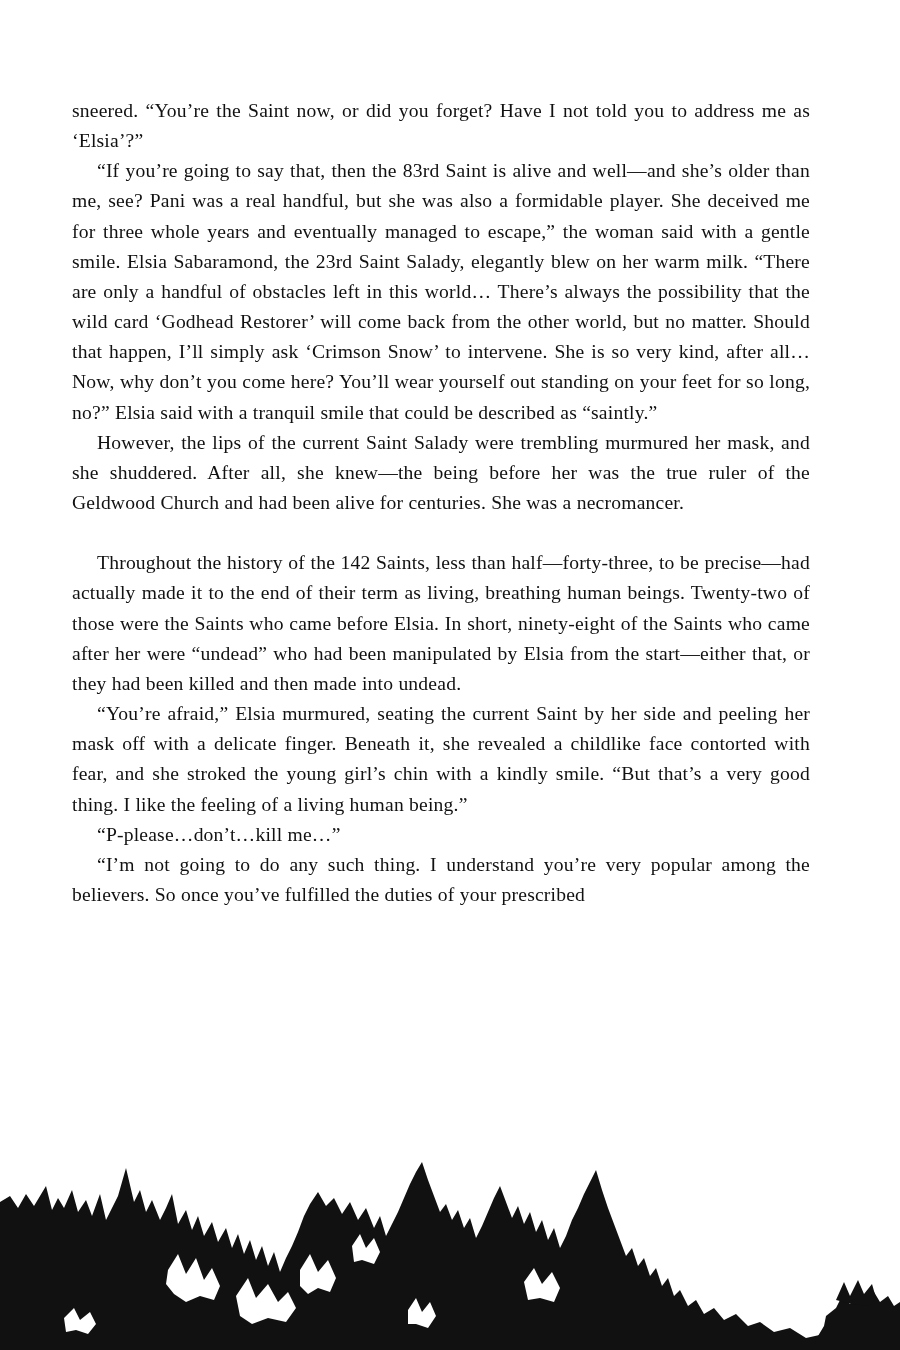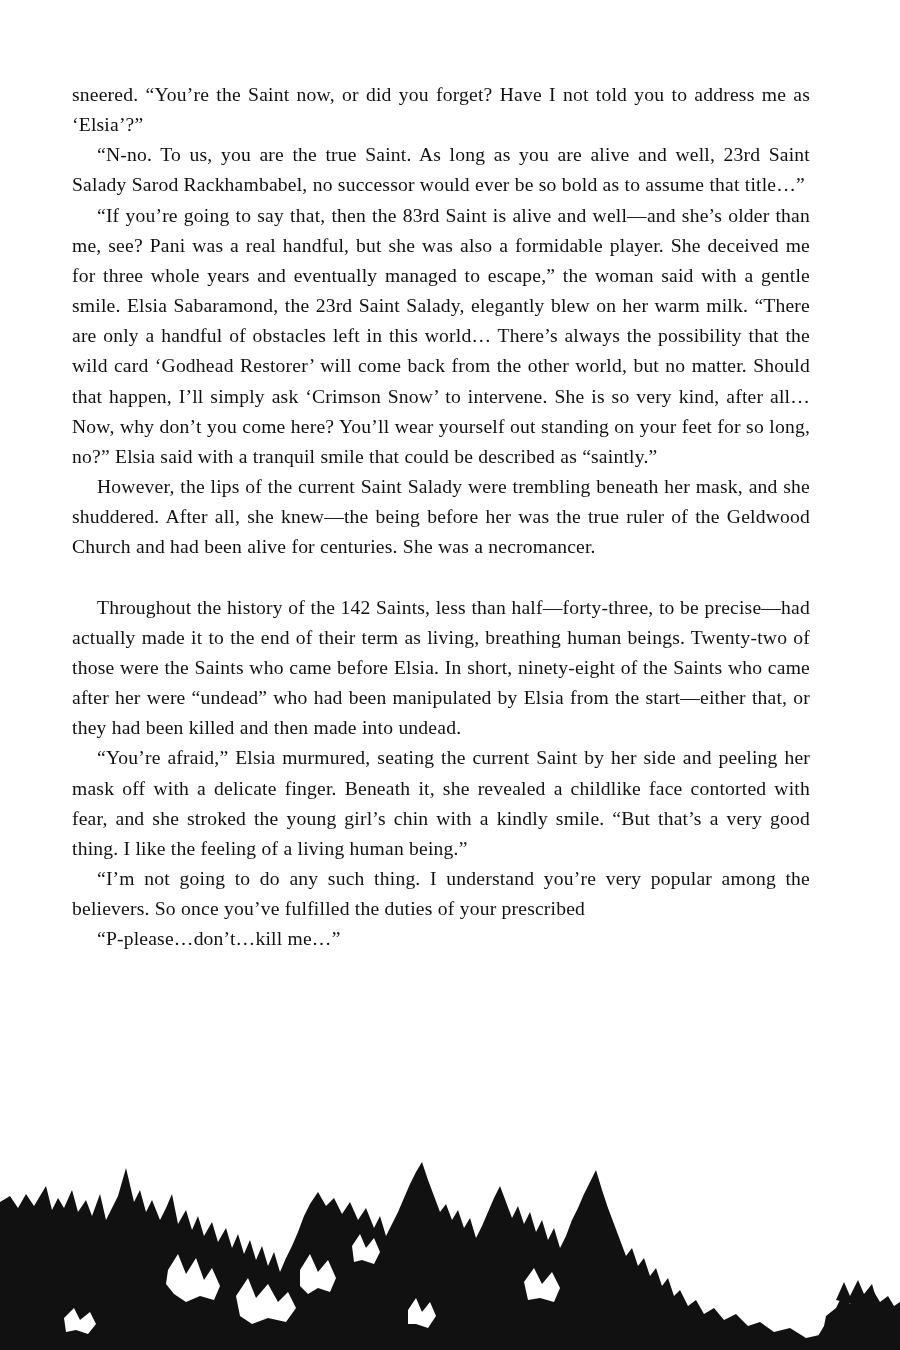--- a/index.html
+++ b/index.html
@@ -12,21 +12,21 @@
     width: 900px;
     height: 1350px;
     background: #ffffff;
     overflow: hidden;
     font-family: "Liberation Serif", "DejaVu Serif", serif;
     color: #111111;
   }
   .text-column {
     position: absolute;
     left: 72px;
-    top: 80px;
+    top: 96px;
     width: 738px;
   }
   p.para {
     margin: 0;
     font-size: 19.6px;
     line-height: 30.15px;
     text-align: justify;
     text-justify: inter-word;
     text-indent: 25px;
     letter-spacing: 0.01em;
@@ -56,27 +56,26 @@
     height: 200px;
   }
 </style>
 </head>
 <body>
 
 <div class="page">
 
   <div class="text-column">
     <p class="para no-indent">sneered. “You’re the Saint now, or did you forget? Have I not told you to address me as ‘Elsia’?”</p>
-    <p class="para">“N-no. To us, you are the true Saint. As long as you are alive and well, 23rd Saint Salady Sarod Rackhambabel, no successor would ever be so bold as to assume that title…”</p>
     <p class="para">“If you’re going to say that, then the 83rd Saint is alive and well—and she’s older than me, see? Pani was a real handful, but she was also a formidable player. She deceived me for three whole years and eventually managed to escape,” the woman said with a gentle smile. Elsia Sabaramond, the 23rd Saint Salady, elegantly blew on her warm milk. “There are only a handful of obstacles left in this world… There’s always the possibility that the wild card ‘Godhead Restorer’ will come back from the other world, but no matter. Should that happen, I’ll simply ask ‘Crimson Snow’ to intervene. She is so very kind, after all… Now, why don’t you come here? You’ll wear yourself out standing on your feet for so long, no?” Elsia said with a tranquil smile that could be described as “saintly.”</p>
-    <p class="para">However, the lips of the current Saint Salady were trembling beneath her mask, and she shuddered. After all, she knew—the being before her was the true ruler of the Geldwood Church and had been alive for centuries. She was a necromancer.</p>
+    <p class="para">However, the lips of the current Saint Salady were trembling murmured her mask, and she shuddered. After all, she knew—the being before her was the true ruler of the Geldwood Church and had been alive for centuries. She was a necromancer.</p>
     <p class="para section-gap">Throughout the history of the 142 Saints, less than half—forty-three, to be precise—had actually made it to the end of their term as living, breathing human beings. Twenty-two of those were the Saints who came before Elsia. In short, ninety-eight of the Saints who came after her were “undead” who had been manipulated by Elsia from the start—either that, or they had been killed and then made into undead.</p>
     <p class="para">“You’re afraid,” Elsia murmured, seating the current Saint by her side and peeling her mask off with a delicate finger. Beneath it, she revealed a childlike face contorted with fear, and she stroked the young girl’s chin with a kindly smile. “But that’s a very good thing. I like the feeling of a living human being.”</p>
+    <p class="para">“P-please…don’t…kill me…”</p>
     <p class="para">“I’m not going to do any such thing. I understand you’re very popular among the believers. So once you’ve fulfilled the duties of your prescribed</p>
-    <p class="para">“P-please…don’t…kill me…”</p>
   </div>
 
   <div class="illustration">
     <svg viewBox="0 0 900 200" xmlns="http://www.w3.org/2000/svg" aria-hidden="true">
 
       <path fill="#111111" d="
         M0,52
         L10,46 L18,58 L26,44 L34,56
         L46,36 L52,60 L58,48
         L64,58 L72,40 L78,62

